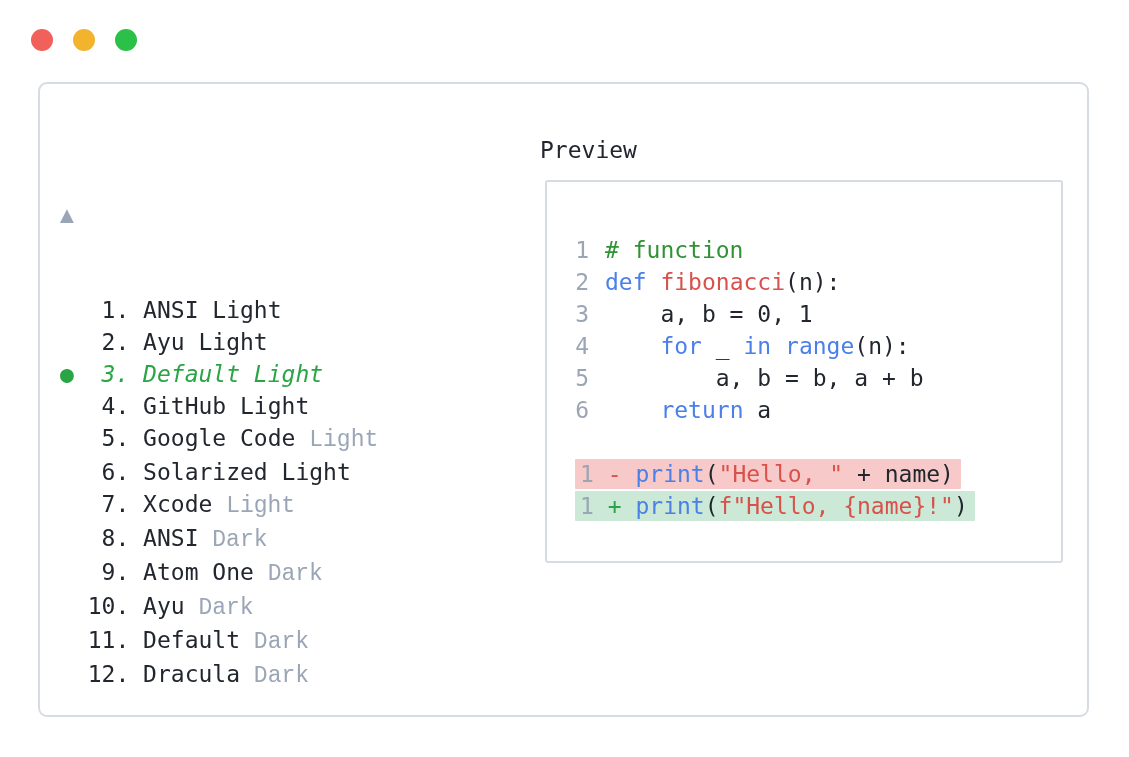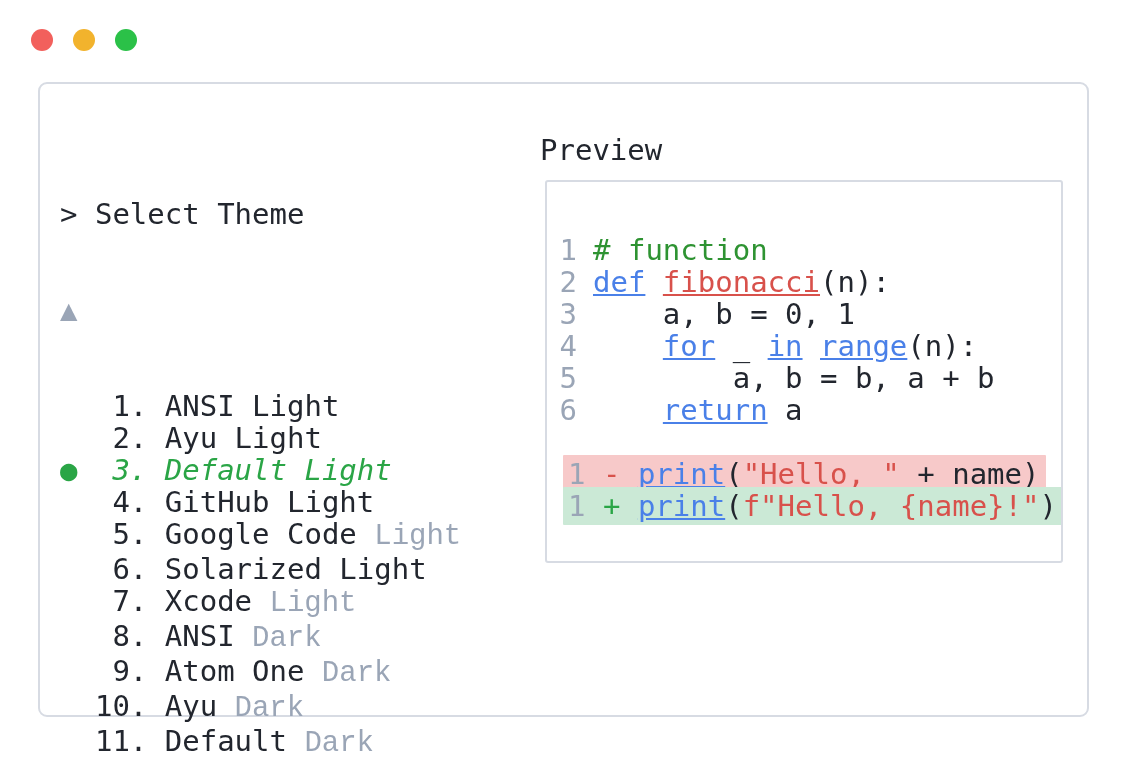--- a/index.html
+++ b/index.html
@@ -15,65 +15,64 @@
   .wdot.yellow{background:var(--dot-yellow);}
   .wdot.green{background:var(--dot-green);}
 
   
   .panel{
     position:absolute;left:38px;top:82px;width:1051px;height:635px;
     box-sizing:border-box;border:2px solid var(--border);border-radius:9px;
     background:#ffffff;
   }
 
-  .mono{font-size:29px;line-height:32px;white-space:pre;color:var(--dark);}
+  .mono{font-size:23px;line-height:32px;white-space:pre;color:var(--dark);}
 
   .left-col{position:absolute;left:20px;top:50px;}
   .scroll-up{color:var(--arrow-dim);}
   .theme-row .variant{color:var(--gray);font-family:Liberation Mono, monospace;}
   .theme-row.selected, .theme-row.selected .variant{color:var(--green);font-style:italic;}
   .hint{position:absolute;left:20px;top:558px;color:var(--gray);}
 
   .preview-title{position:absolute;left:500px;top:50px;}
   .preview-box{
     position:absolute;left:505px;top:96px;width:518px;height:383px;
     box-sizing:border-box;border:2px solid var(--border);border-radius:3px;
     background:#ffffff;overflow:hidden;
   }
-  .code-area{padding:52px 0 0 4px;}
+  .code-area{padding:52px 0 0 16px;}
   .lnum{display:inline-block;width:26px;text-align:right;color:var(--gray);}
   .ctext{margin-left:16px;}
 
   .diff-row{padding-left:12px;}
   .hl{padding:2px 7px 2px 5px;border-radius:1px;}
   .hl.del{background:var(--del-bg);}
   .hl.add{background:var(--add-bg);}
 
   .t-cm{color:var(--comment);}
-  .t-kw{color:var(--keyword);text-decoration:underline;}
-  .t-fn{color:var(--red);text-decoration:underline;}
+  .t-kw{color:var(--keyword);}
+  .t-fn{color:var(--red);}
   .t-str{color:var(--red);}
   .t-del{color:var(--red);}
   .t-add{color:var(--green);}
   .t-pl{color:var(--dark);}
   .t-ln{color:var(--gray);}
 </style>
 </head>
 <body>
 
 <div class="window-controls">
   <div class="wdot red"></div>
   <div class="wdot yellow"></div>
   <div class="wdot green"></div>
 </div>
 
 <div class="panel">
 
   <div class="left-col mono">
-    <div>&gt; Select Theme</div>
     <div class="scroll-up">▲</div>
     <div id="theme-list"><div class="theme-row"><span class="prefix">   1. </span><span class="name">ANSI Light</span></div><div class="theme-row"><span class="prefix">   2. </span><span class="name">Ayu Light</span></div><div class="theme-row selected"><span class="prefix">●  3. </span><span class="name">Default Light</span></div><div class="theme-row"><span class="prefix">   4. </span><span class="name">GitHub Light</span></div><div class="theme-row"><span class="prefix">   5. </span><span class="name">Google Code</span><span class="variant"> Light</span></div><div class="theme-row"><span class="prefix">   6. </span><span class="name">Solarized Light</span></div><div class="theme-row"><span class="prefix">   7. </span><span class="name">Xcode</span><span class="variant"> Light</span></div><div class="theme-row"><span class="prefix">   8. </span><span class="name">ANSI</span><span class="variant"> Dark</span></div><div class="theme-row"><span class="prefix">   9. </span><span class="name">Atom One</span><span class="variant"> Dark</span></div><div class="theme-row"><span class="prefix">  10. </span><span class="name">Ayu</span><span class="variant"> Dark</span></div><div class="theme-row"><span class="prefix">  11. </span><span class="name">Default</span><span class="variant"> Dark</span></div><div class="theme-row"><span class="prefix">  12. </span><span class="name">Dracula</span><span class="variant"> Dark</span></div></div>
     
   </div>
 
 
   <div class="preview-title mono">Preview</div>
 
   <div class="preview-box">
     <div id="code-lines" class="code-area mono"><div><span class="lnum">1</span><span class="ctext"><span class="t-cm"># function</span></span></div><div><span class="lnum">2</span><span class="ctext"><span class="t-kw">def</span><span class="t-pl"> </span><span class="t-fn">fibonacci</span><span class="t-pl">(n):</span></span></div><div><span class="lnum">3</span><span class="ctext"><span class="t-pl">    a, b = 0, 1</span></span></div><div><span class="lnum">4</span><span class="ctext"><span class="t-pl">    </span><span class="t-kw">for</span><span class="t-pl"> _ </span><span class="t-kw">in</span><span class="t-pl"> </span><span class="t-kw">range</span><span class="t-pl">(n):</span></span></div><div><span class="lnum">5</span><span class="ctext"><span class="t-pl">        a, b = b, a + b</span></span></div><div><span class="lnum">6</span><span class="ctext"><span class="t-pl">    </span><span class="t-kw">return</span><span class="t-pl"> a</span></span></div><div>&nbsp;</div><div class="diff-row"><span class="hl del"><span class="t-ln">1</span><span class="t-pl"> </span><span class="t-del">-</span><span class="t-pl"> </span><span class="t-kw">print</span><span class="t-pl">(</span><span class="t-str">"Hello, "</span><span class="t-pl"> + name)</span></span></div><div class="diff-row"><span class="hl add"><span class="t-ln">1</span><span class="t-pl"> </span><span class="t-add">+</span><span class="t-pl"> </span><span class="t-kw">print</span><span class="t-pl">(</span><span class="t-str">f"Hello, {name}!"</span><span class="t-pl">)</span></span></div></div>

